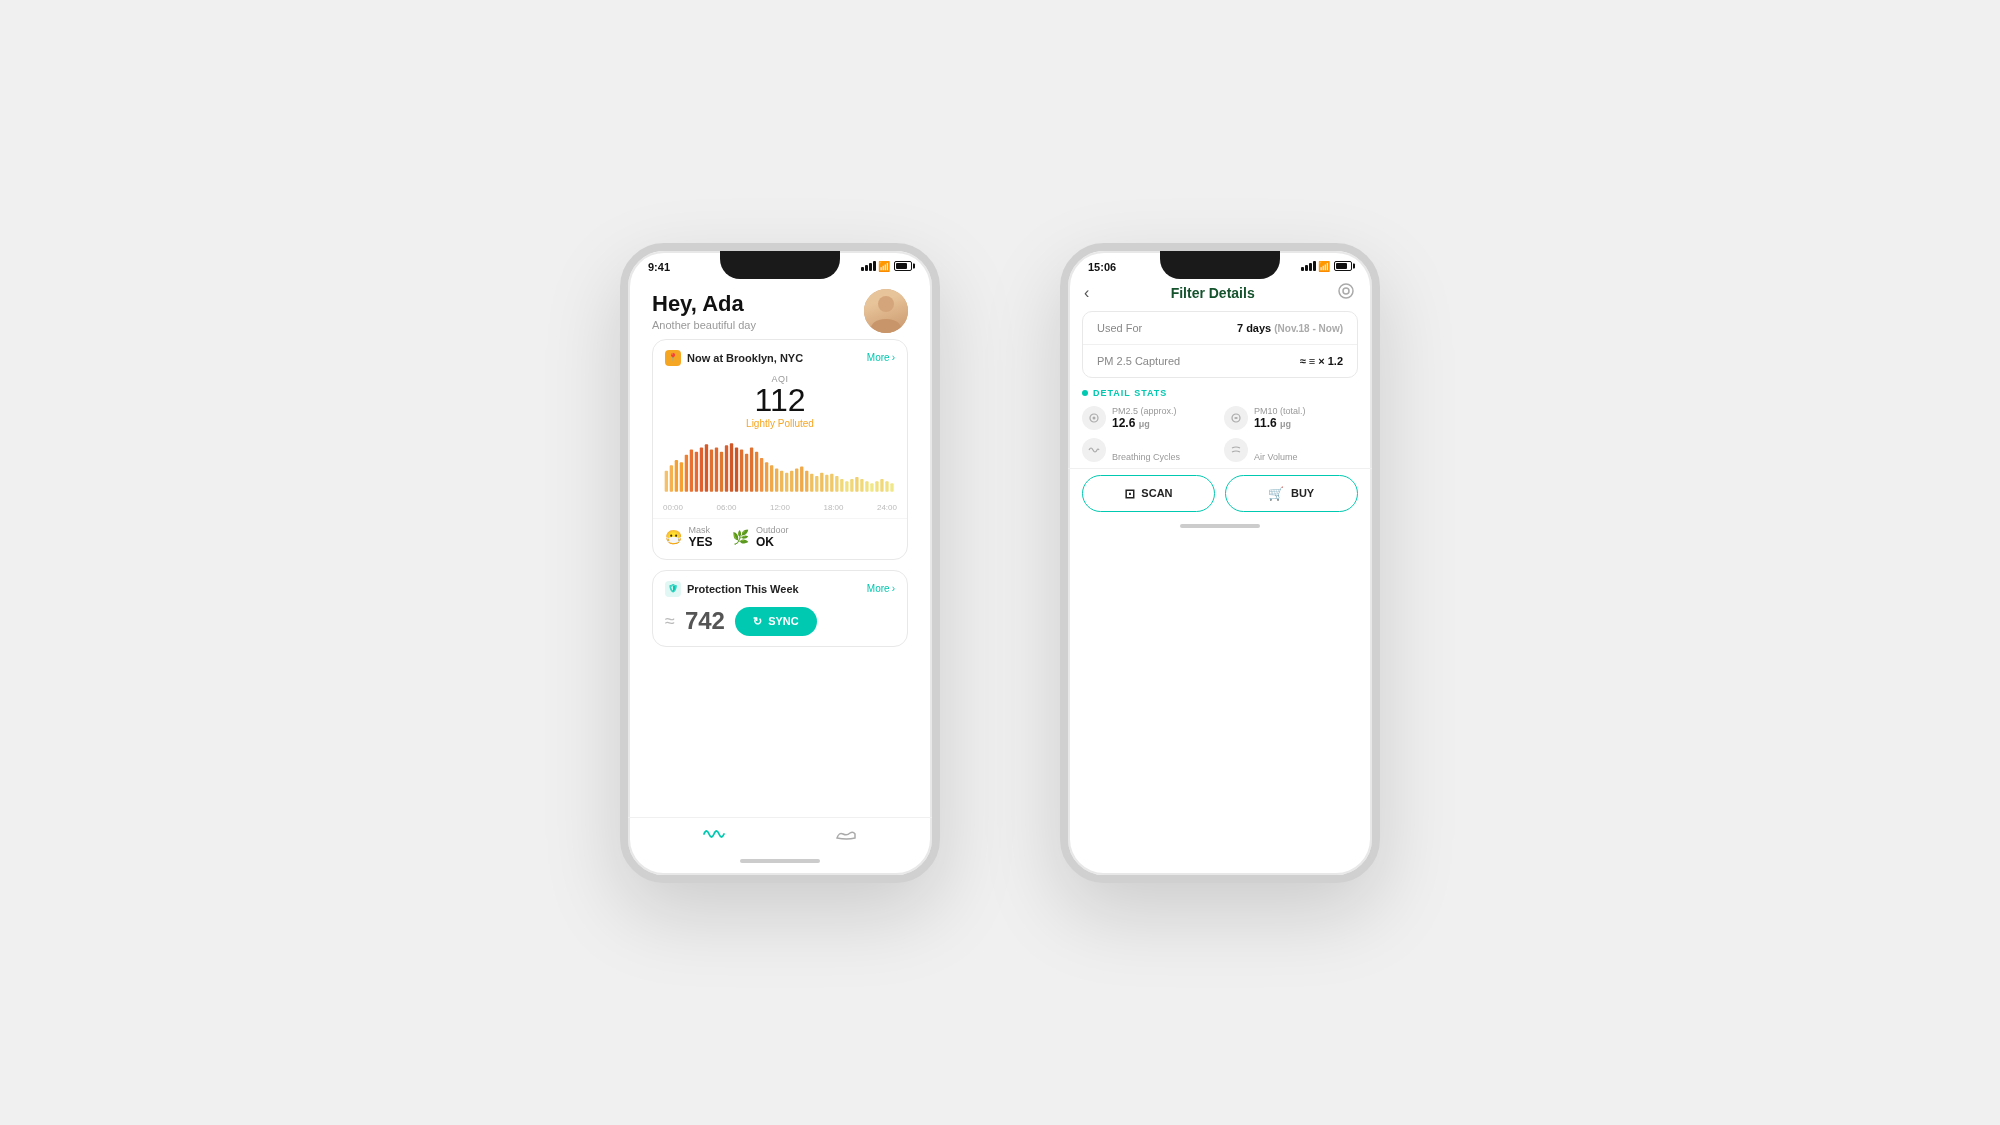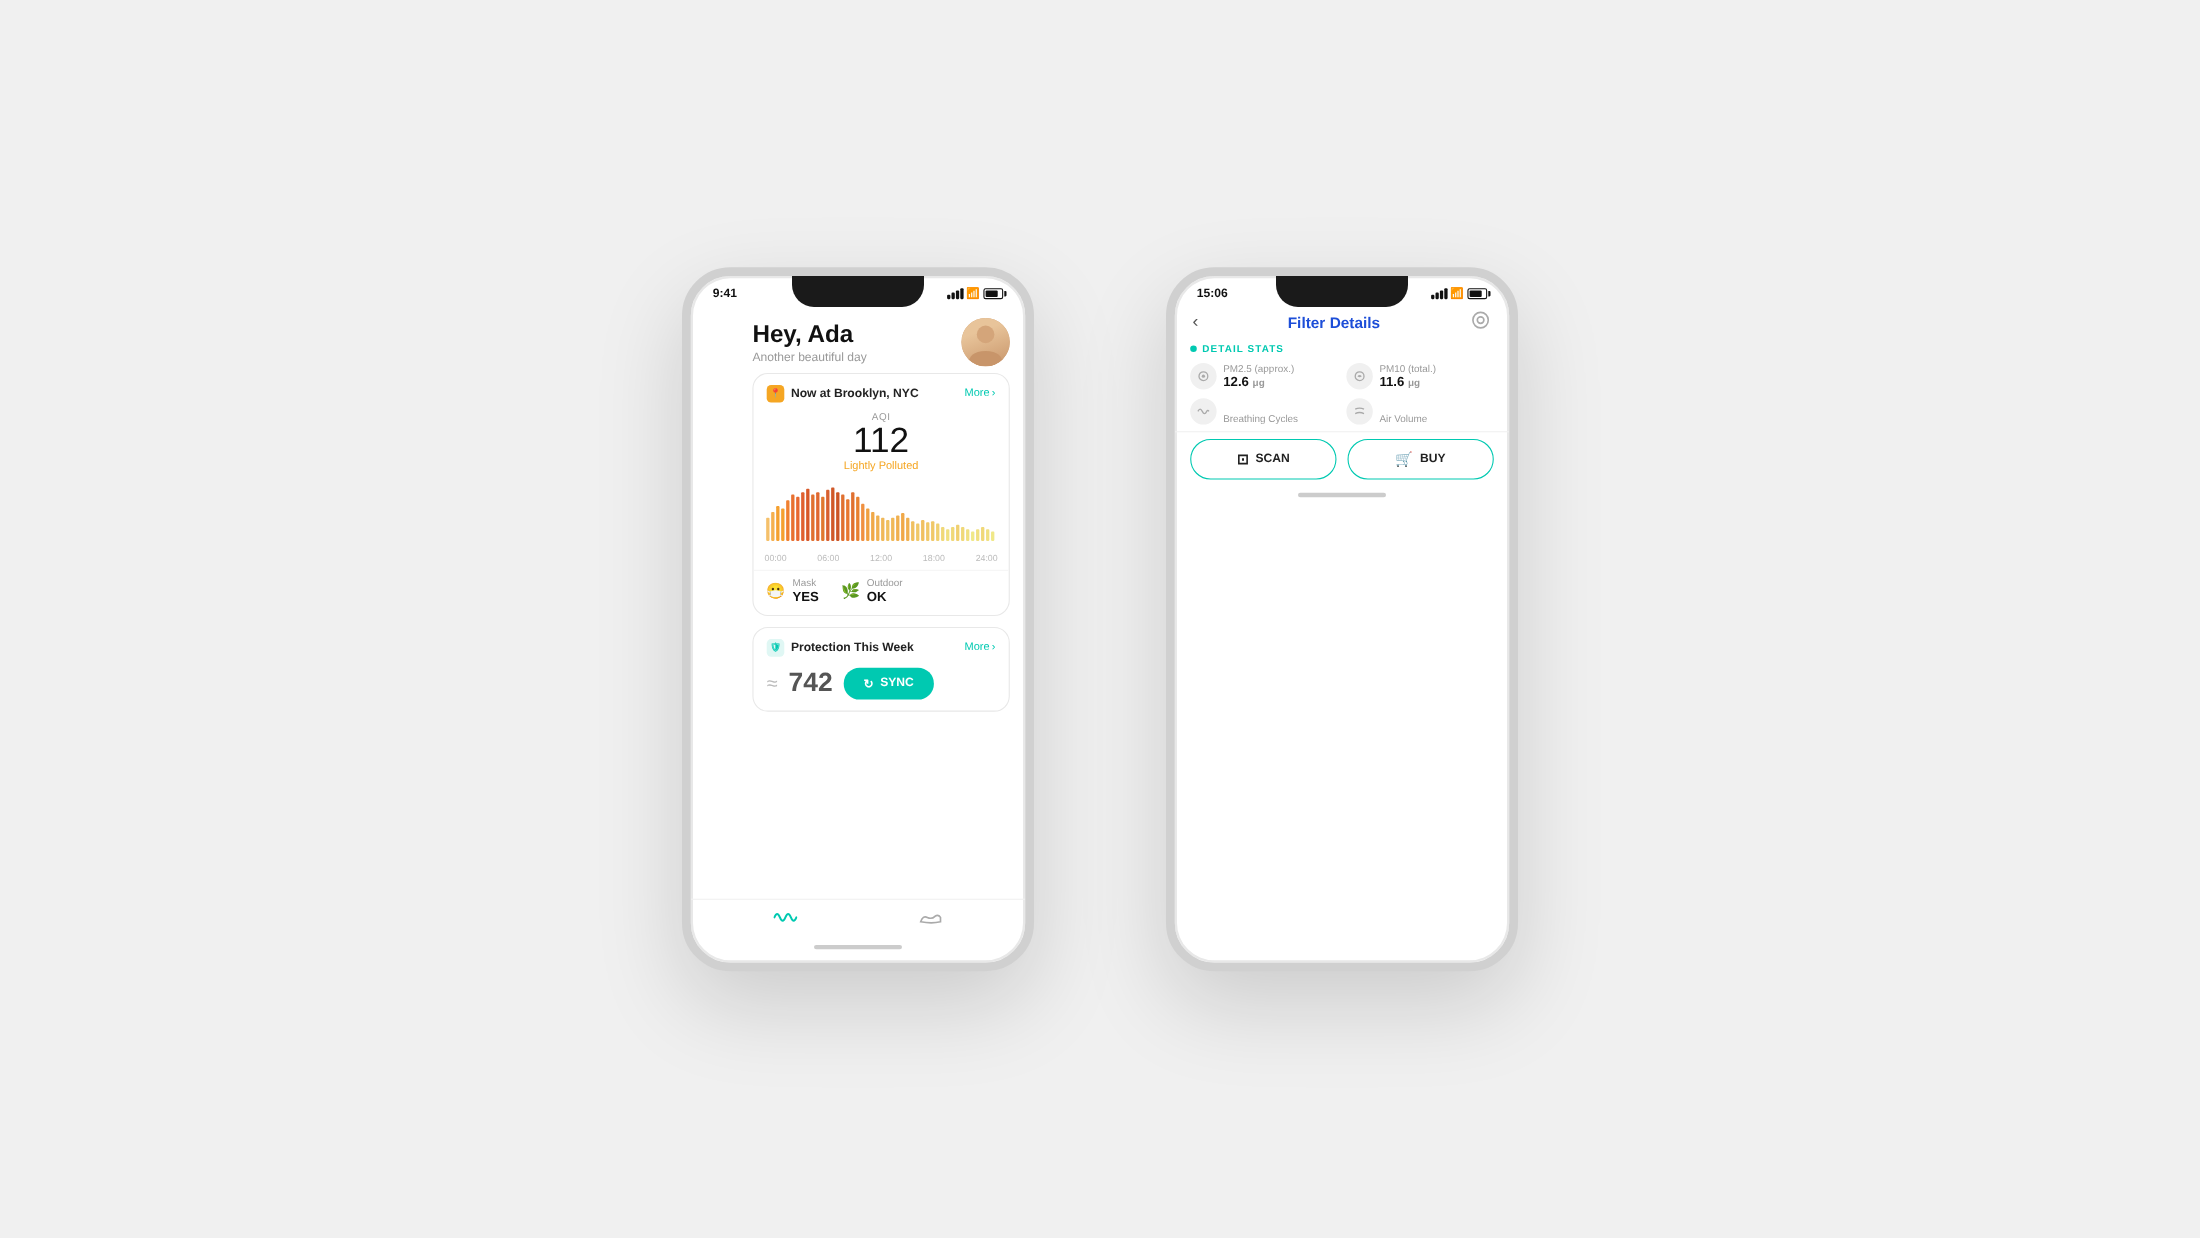--- a/index.html
+++ b/index.html
@@ -114,23 +114,22 @@
 
     .filter-info { flex: 1; }
     .filter-info .title { font-size: 11px; font-weight: 600; color: #111; }
     .filter-info .subtitle { font-size: 9px; color: #999; }
 
     .chevron-down { font-size: 12px; color: #999; }
 
     .scroll-area {
       flex: 1;
       overflow-y: auto;
-      padding: 0 14px 10px;
+      padding: 0 24px 10px;
       scrollbar-width: none;
-      margin-left: 42px;
     }
     .scroll-area::-webkit-scrollbar { display: none; }
 
     .greeting-row {
       display: flex;
       justify-content: space-between;
       align-items: center;
       padding: 12px 0 6px;
     }
 
@@ -280,21 +279,21 @@
     }
 
     
     .nav-bar-p2 {
       display: flex;
       align-items: center;
       justify-content: space-between;
       padding: 4px 16px 6px;
     }
     .back-btn { font-size: 16px; color: #555; cursor: pointer; }
-    .nav-title { font-size: 14px; font-weight: 600; color: #1d4ed8; }
+    .nav-title { font-size: 14px; font-weight: 600; color: #14532d; }
     .nav-right-icon { font-size: 16px; color: #aaa; }
 
     .filter-circle-section {
       display: flex;
       justify-content: center;
       align-items: center;
       padding: 10px 0 6px;
       position: relative;
       height: 130px;
     }
@@ -587,20 +586,33 @@
       <span class="nav-title">Filter Details</span>
       <span class="nav-right-icon">
         <svg width="20" height="20" viewBox="0 0 20 20" fill="none">
           <circle cx="10" cy="10" r="7" stroke="#aaa" stroke-width="1.5"></circle>
           <circle cx="10" cy="10" r="3" stroke="#aaa" stroke-width="1.5"></circle>
         </svg>
       </span>
     </div>
 
 
+    <div class="stats-rows">
+      <div class="stat-row">
+        <span class="stat-label">Used For</span>
+        <span class="stat-value">
+          <span class="days">7 days</span>
+          <span class="date-range">(Nov.18 - Now)</span>
+        </span>
+      </div>
+      <div class="stat-row">
+        <span class="stat-label">PM 2.5 Captured</span>
+        <span class="stat-value">≈ ≡ × 1.2</span>
+      </div>
+    </div>
 
     <div class="detail-stats-section">
       <div class="detail-stats-title">
         <div class="dot-teal"></div>
         <span>DETAIL STATS</span>
       </div>
       <div class="detail-grid">
         <div class="detail-item">
           <div class="detail-icon">
             <svg width="12" height="12" viewBox="0 0 12 12">

